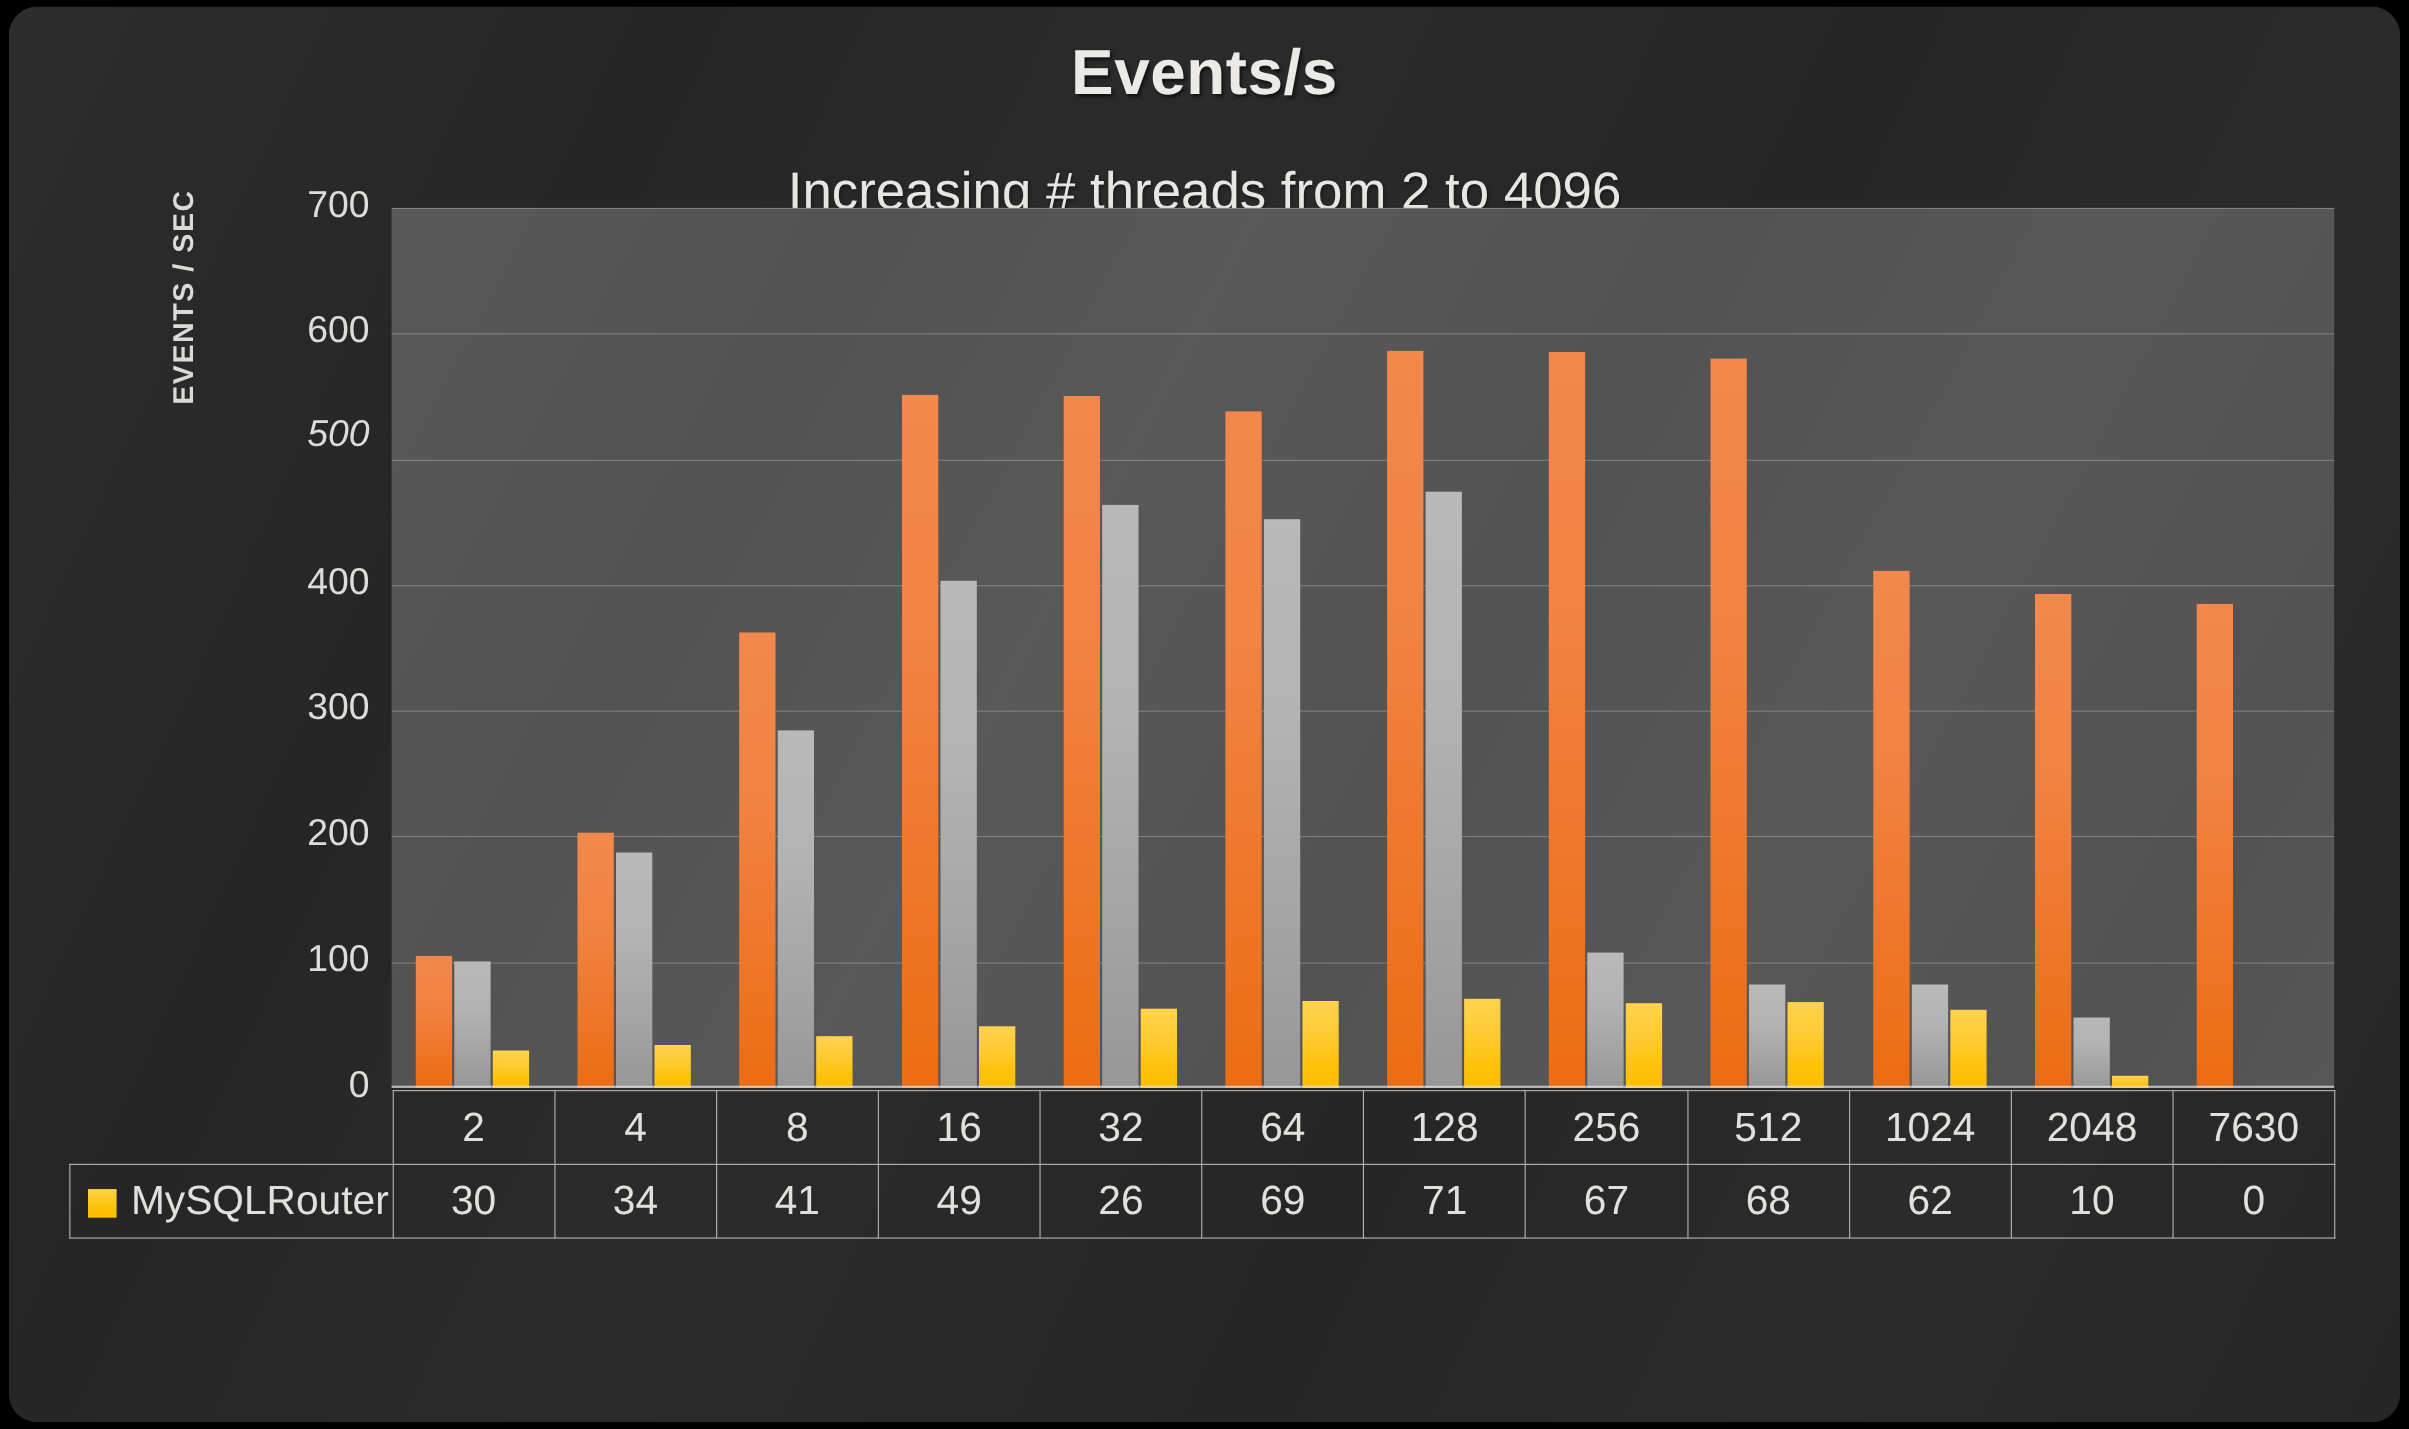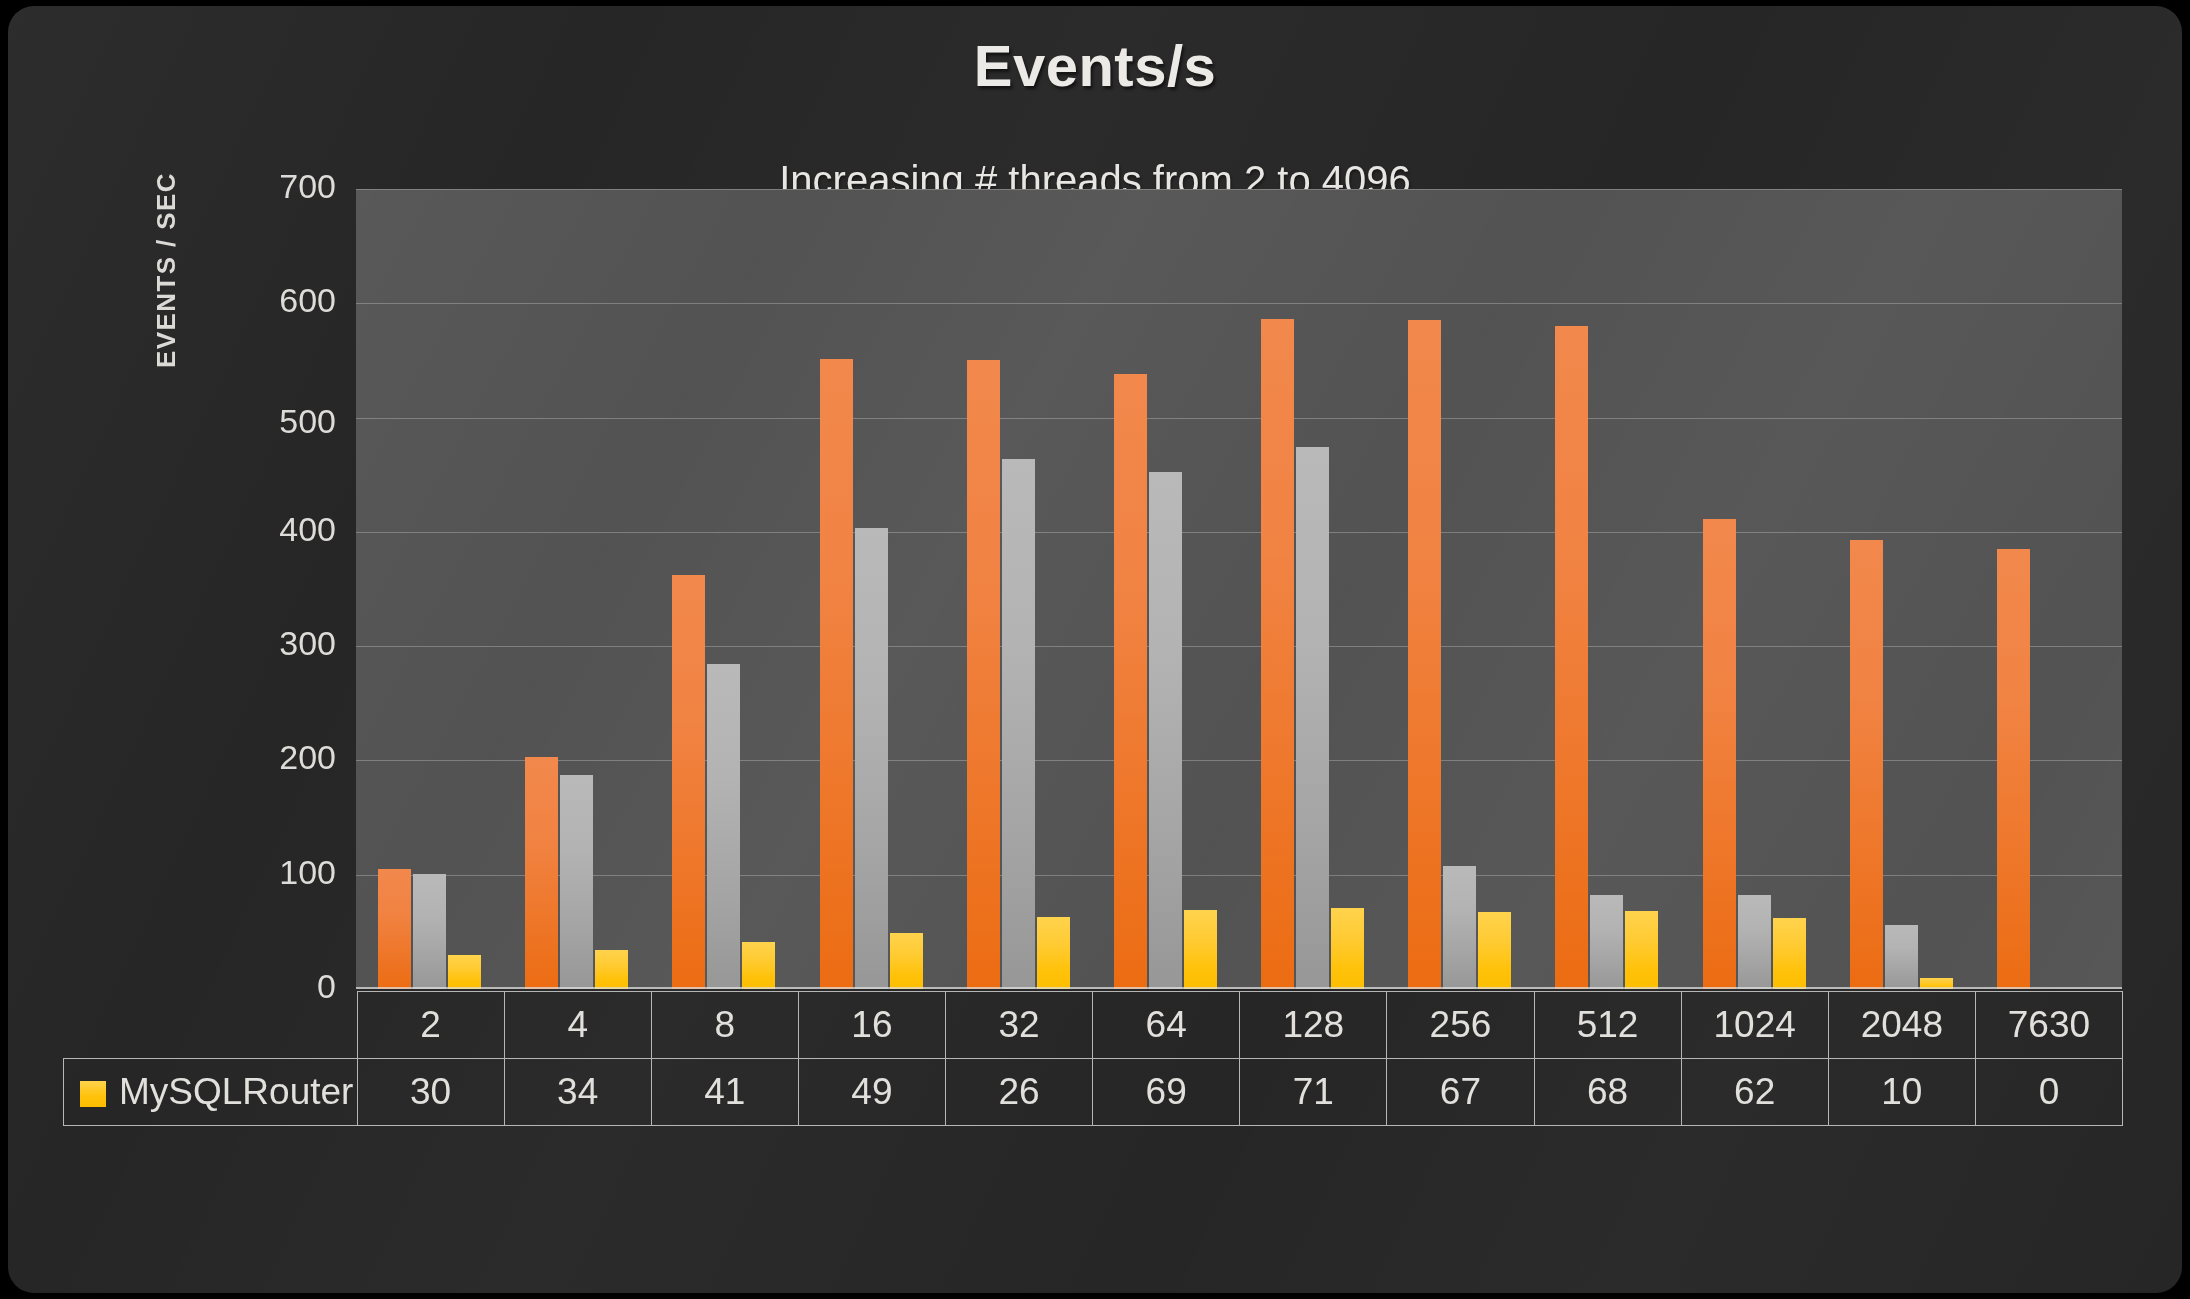--- a/index.html
+++ b/index.html
@@ -46,23 +46,23 @@
     font-size: 58px;
     font-weight: bold;
     color: #eceae6;
     letter-spacing: 0.5px;
     text-shadow: 2px 3px 3px rgba(0,0,0,0.55);
   }
   .chart-subtitle {
     position: absolute;
     left: 0;
     right: 0;
-    top: 152px;
+    top: 141px;
     text-align: center;
-    font-size: 40px;
+    font-size: 48px;
     font-weight: normal;
     color: #e8e6e2;
     text-shadow: 1px 2px 3px rgba(0,0,0,0.45);
   }
 
   
   .yaxis-title {
     position: absolute;
     left: 143px;
     top: 318px;
@@ -193,21 +193,21 @@
     <div class="chart-subtitle">Increasing # threads from 2 to 4096</div>
 
     <div class="yaxis-title">EVENTS / SEC</div>
 
     <div id="yticks">
         <div class="ytick-lbl" style="top: 961px;">0</div>
         <div class="ytick-lbl" style="top: 846.714px;">100</div>
         <div class="ytick-lbl" style="top: 732.429px;">200</div>
         <div class="ytick-lbl" style="top: 618.143px;">300</div>
         <div class="ytick-lbl" style="top: 503.857px;">400</div>
-        <div class="ytick-lbl" style="top: 396px;">500</div>
+        <div class="ytick-lbl" style="top: 369px; font-style: italic;">500</div>
         <div class="ytick-lbl" style="top: 275.286px;">600</div>
         <div class="ytick-lbl" style="top: 161px;">700</div>
       </div>
 
     <div class="plot" id="plot">
       <div id="gridlines">
           <div class="gridline" style="top: 685.714px;"></div>
           <div class="gridline" style="top: 571.429px;"></div>
           <div class="gridline" style="top: 457.143px;"></div>
           <div class="gridline" style="top: 342.857px;"></div>

